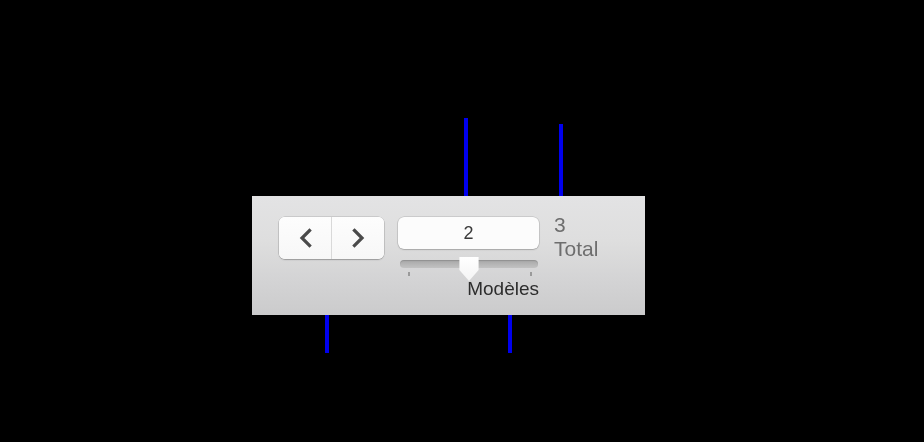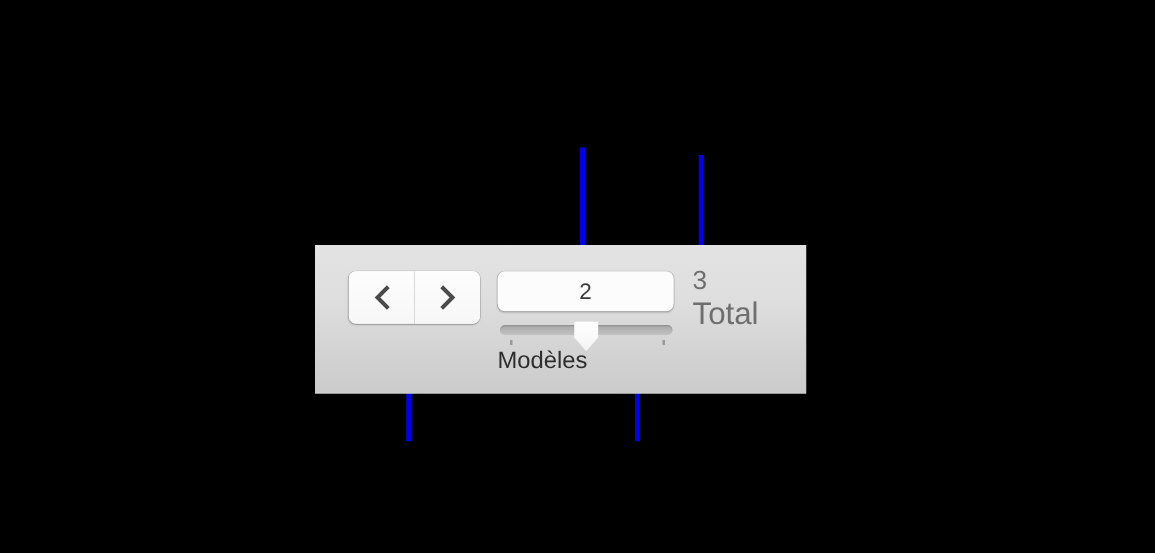--- a/index.html
+++ b/index.html
@@ -122,35 +122,35 @@
     height: 4px;
     background: #9a9a9a;
   }
 
   
   #slider-label {
     position: absolute;
     left: 146px;
     top: 82px;
     width: 141px;
-    text-align: left;
+    text-align: right;
     font-size: 19px;
     color: #2d2d2d;
   }
 
   
   #total-readout {
     position: absolute;
     left: 302px;
     top: 17px;
     color: #6e6e6e;
     line-height: 1.12;
   }
   #total-count { font-size: 21px; }
-  #total-label { font-size: 25px; }
+  #total-label { font-size: 21px; }
 </style>
 </head>
 <body>
 
 <div class="annot annot-v" style="left:464px; top:118px; height:118px;"></div>
 
 <div class="annot annot-v" style="left:559px; top:124px; height:91px;"></div>
 
 <div class="annot annot-h" style="left:285px; top:268px; width:85px;"></div>
 <div class="annot annot-v" style="left:325px; top:268px; height:85px;"></div>

